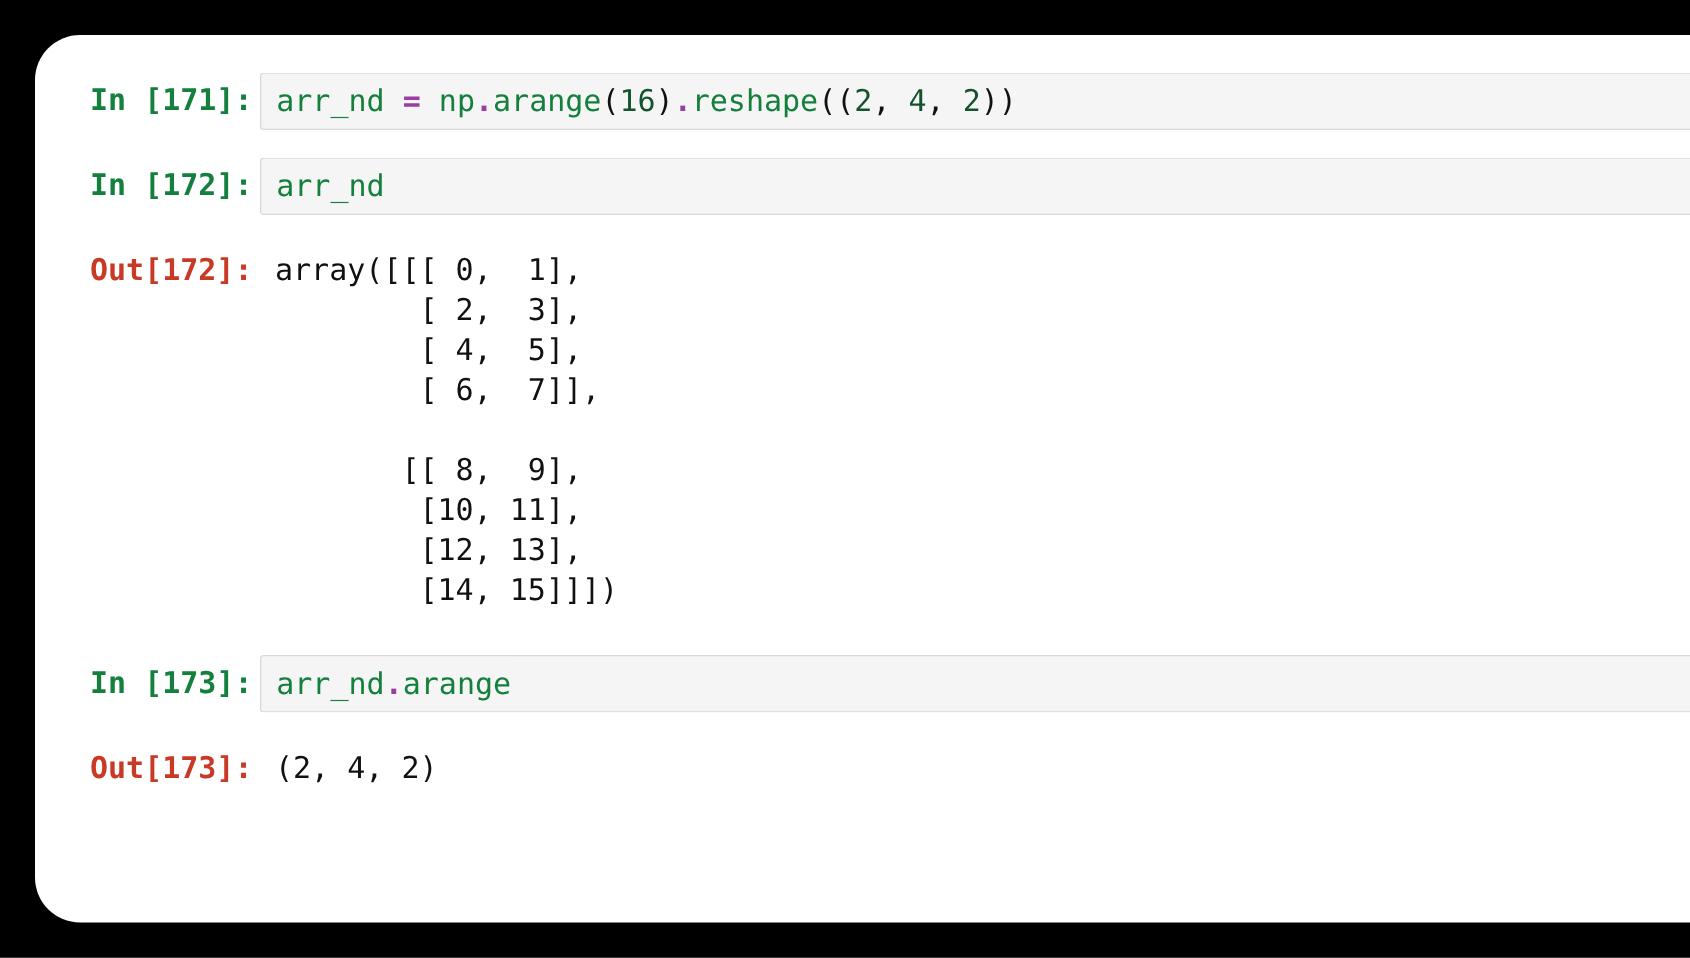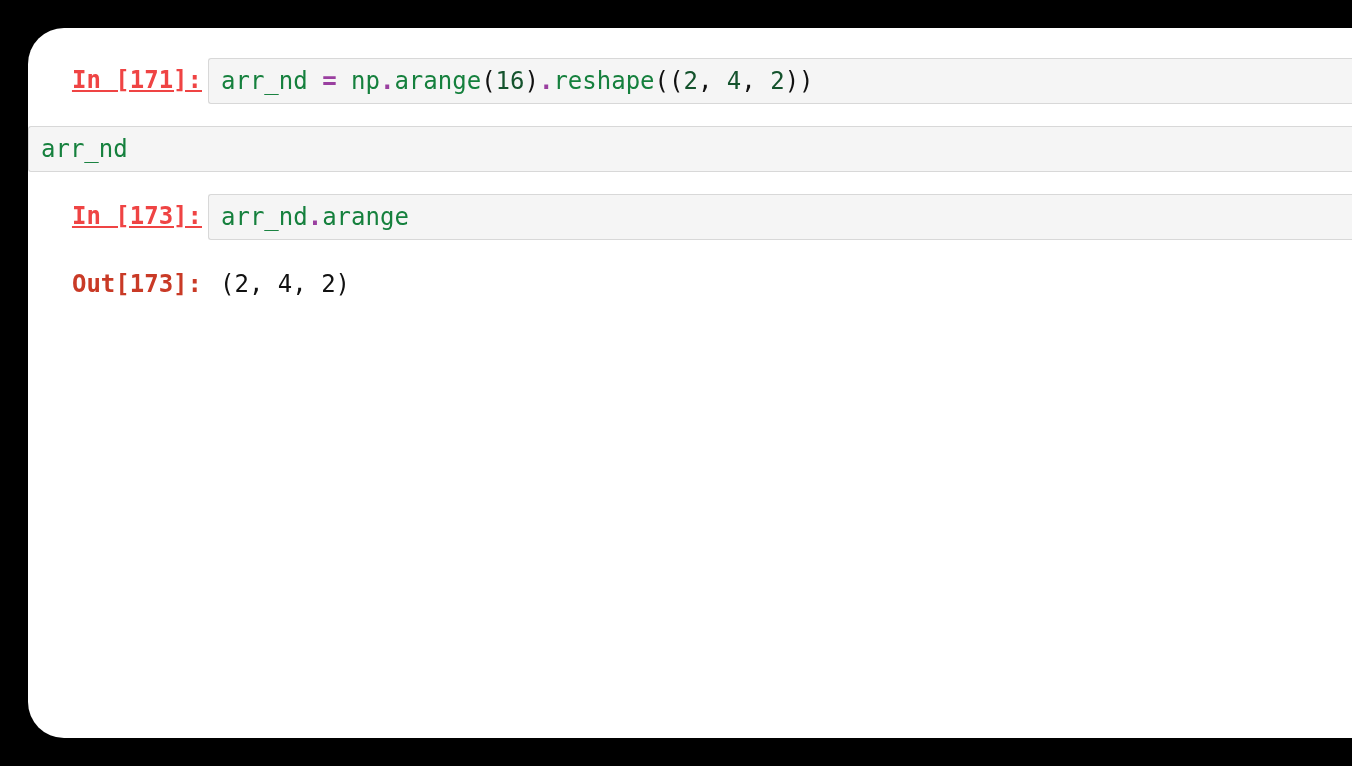--- a/index.html
+++ b/index.html
@@ -32,21 +32,21 @@
   .cell.out-cell { margin-bottom: 30px; }
   .cell.last { margin-bottom: 0; }
   .prompt {
     width: 180px;
     padding-right: 6px;
     text-align: right;
     white-space: pre;
     line-height: 44px;
     font-weight: 600;
   }
-  .prompt-in  { color: #ef4444; text-decoration: underline; }
+  .prompt-in  { color: #15803d; }
   .prompt-out { color: #c93a26; }
   .codebox {
     flex: 1;
     background: #f5f5f5;
     border: 1px solid #d8d8d8;
     border-right: none;
     border-radius: 3px 0 0 3px;
     padding: 6px 12px;
     line-height: 32px;
     white-space: pre;
@@ -69,23 +69,36 @@
 <body>
 
 <div class="card">
 
   <div class="cell">
     <div class="prompt prompt-in">In [171]:</div>
     <div class="codebox"><span class="tok-name">arr_nd </span><span class="tok-op">=</span><span class="tok-name"> np</span><span class="tok-op">.</span><span class="tok-name">arange</span><span class="tok-punc">(</span><span class="tok-num">16</span><span class="tok-punc">)</span><span class="tok-op">.</span><span class="tok-name">reshape</span><span class="tok-punc">((</span><span class="tok-num">2</span><span class="tok-punc">, </span><span class="tok-num">4</span><span class="tok-punc">, </span><span class="tok-num">2</span><span class="tok-punc">))</span></div>
   </div>
 
   <div class="cell">
+    <div class="prompt prompt-in">In [172]:</div>
     <div class="codebox"><span class="tok-name">arr_nd</span></div>
   </div>
 
+  <div class="cell out-cell">
+    <div class="prompt prompt-out">Out[172]:</div>
+    <div class="plainout">array([[[ 0,  1],
+        [ 2,  3],
+        [ 4,  5],
+        [ 6,  7]],
+
+       [[ 8,  9],
+        [10, 11],
+        [12, 13],
+        [14, 15]]])</div>
+  </div>
 
   <div class="cell">
     <div class="prompt prompt-in">In [173]:</div>
     <div class="codebox"><span class="tok-name">arr_nd</span><span class="tok-op">.</span><span class="tok-name">arange</span></div>
   </div>
 
   <div class="cell last">
     <div class="prompt prompt-out">Out[173]:</div>
     <div class="plainout">(2, 4, 2)</div>
   </div>

